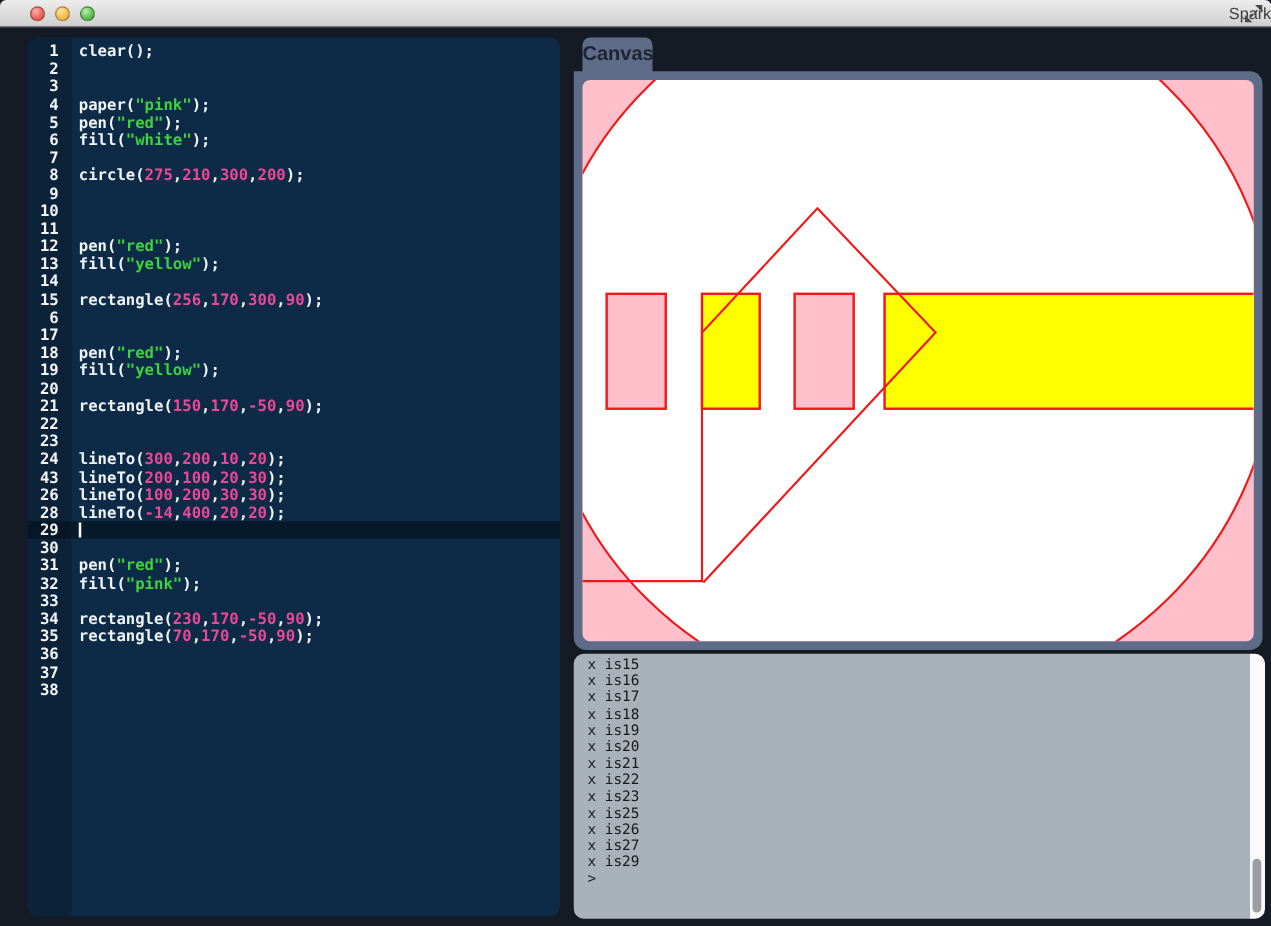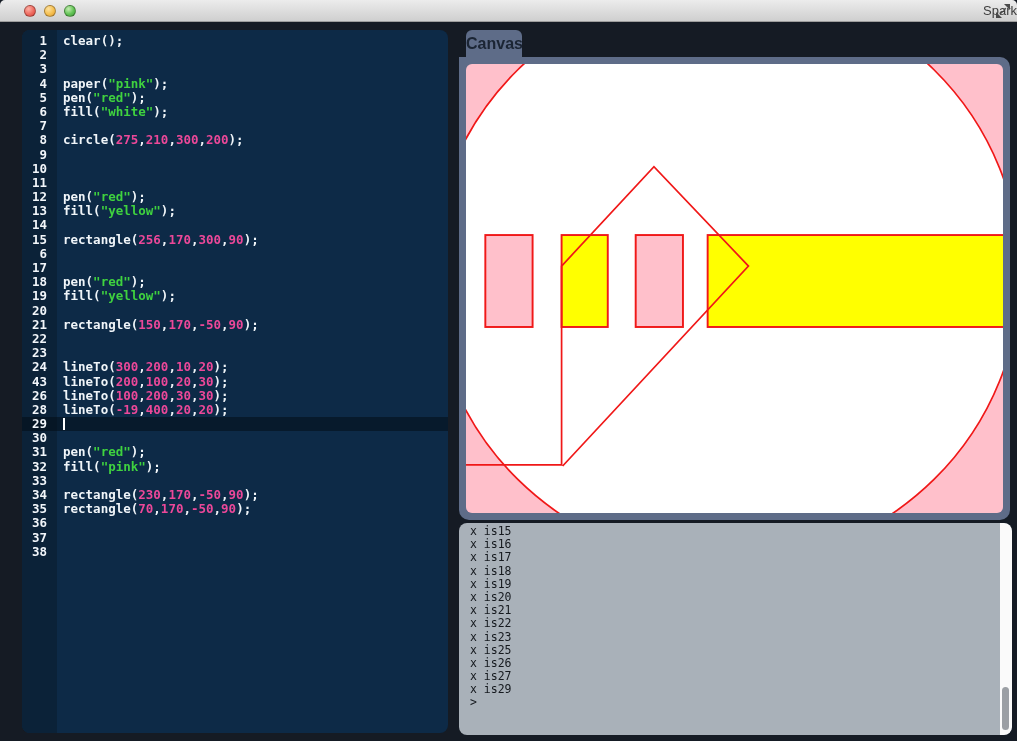--- a/index.html
+++ b/index.html
@@ -105,21 +105,21 @@
       <div class="code-line"><span class="ln">17</span><span class="code"></span></div>
       <div class="code-line"><span class="ln">18</span><span class="code"><span class="tok-w">pen(</span><span class="tok-s">"red"</span><span class="tok-w">);</span></span></div>
       <div class="code-line"><span class="ln">19</span><span class="code"><span class="tok-w">fill(</span><span class="tok-s">"yellow"</span><span class="tok-w">);</span></span></div>
       <div class="code-line"><span class="ln">20</span><span class="code"></span></div>
       <div class="code-line"><span class="ln">21</span><span class="code"><span class="tok-w">rectangle(</span><span class="tok-n">150</span><span class="tok-w">,</span><span class="tok-n">170</span><span class="tok-w">,</span><span class="tok-n">-50</span><span class="tok-w">,</span><span class="tok-n">90</span><span class="tok-w">);</span></span></div>
       <div class="code-line"><span class="ln">22</span><span class="code"></span></div>
       <div class="code-line"><span class="ln">23</span><span class="code"></span></div>
       <div class="code-line"><span class="ln">24</span><span class="code"><span class="tok-w">lineTo(</span><span class="tok-n">300</span><span class="tok-w">,</span><span class="tok-n">200</span><span class="tok-w">,</span><span class="tok-n">10</span><span class="tok-w">,</span><span class="tok-n">20</span><span class="tok-w">);</span></span></div>
       <div class="code-line"><span class="ln">43</span><span class="code"><span class="tok-w">lineTo(</span><span class="tok-n">200</span><span class="tok-w">,</span><span class="tok-n">100</span><span class="tok-w">,</span><span class="tok-n">20</span><span class="tok-w">,</span><span class="tok-n">30</span><span class="tok-w">);</span></span></div>
       <div class="code-line"><span class="ln">26</span><span class="code"><span class="tok-w">lineTo(</span><span class="tok-n">100</span><span class="tok-w">,</span><span class="tok-n">200</span><span class="tok-w">,</span><span class="tok-n">30</span><span class="tok-w">,</span><span class="tok-n">30</span><span class="tok-w">);</span></span></div>
-      <div class="code-line"><span class="ln">28</span><span class="code"><span class="tok-w">lineTo(</span><span class="tok-n">-19</span><span class="tok-w">,</span><span class="tok-n">400</span><span class="tok-w">,</span><span class="tok-n">20</span><span class="tok-w">,</span><span class="tok-n">20</span><span class="tok-w">);</span></span></div>
+      <div class="code-line"><span class="ln">28</span><span class="code"><span class="tok-w">lineTo(</span><span class="tok-n">-14</span><span class="tok-w">,</span><span class="tok-n">400</span><span class="tok-w">,</span><span class="tok-n">20</span><span class="tok-w">,</span><span class="tok-n">20</span><span class="tok-w">);</span></span></div>
       <div class="code-line active"><span class="ln">29</span><span class="code"><span class="caret"></span></span></div>
       <div class="code-line"><span class="ln">30</span><span class="code"></span></div>
       <div class="code-line"><span class="ln">31</span><span class="code"><span class="tok-w">pen(</span><span class="tok-s">"red"</span><span class="tok-w">);</span></span></div>
       <div class="code-line"><span class="ln">32</span><span class="code"><span class="tok-w">fill(</span><span class="tok-s">"pink"</span><span class="tok-w">);</span></span></div>
       <div class="code-line"><span class="ln">33</span><span class="code"></span></div>
       <div class="code-line"><span class="ln">34</span><span class="code"><span class="tok-w">rectangle(</span><span class="tok-n">230</span><span class="tok-w">,</span><span class="tok-n">170</span><span class="tok-w">,</span><span class="tok-n">-50</span><span class="tok-w">,</span><span class="tok-n">90</span><span class="tok-w">);</span></span></div>
       <div class="code-line"><span class="ln">35</span><span class="code"><span class="tok-w">rectangle(</span><span class="tok-n">70</span><span class="tok-w">,</span><span class="tok-n">170</span><span class="tok-w">,</span><span class="tok-n">-50</span><span class="tok-w">,</span><span class="tok-n">90</span><span class="tok-w">);</span></span></div>
       <div class="code-line"><span class="ln">36</span><span class="code"></span></div>
       <div class="code-line"><span class="ln">37</span><span class="code"></span></div>
       <div class="code-line"><span class="ln">38</span><span class="code"></span></div>

